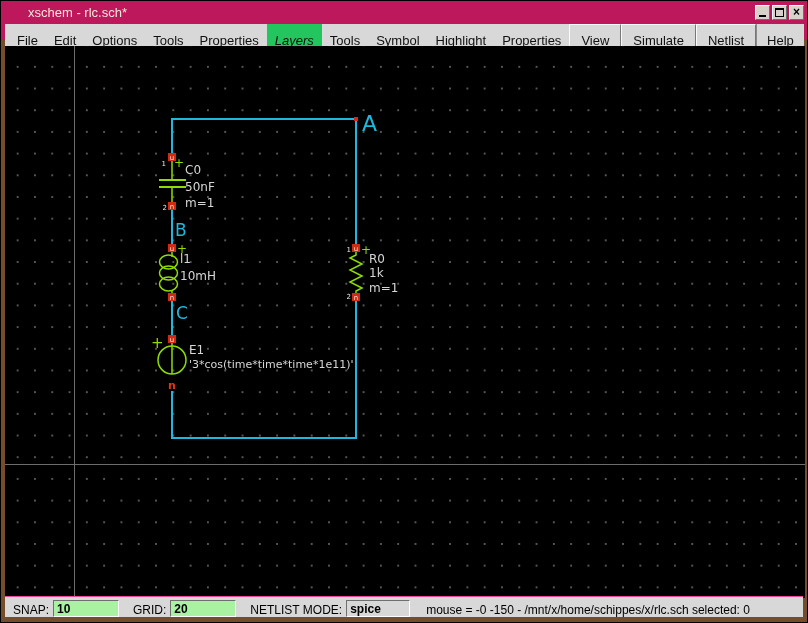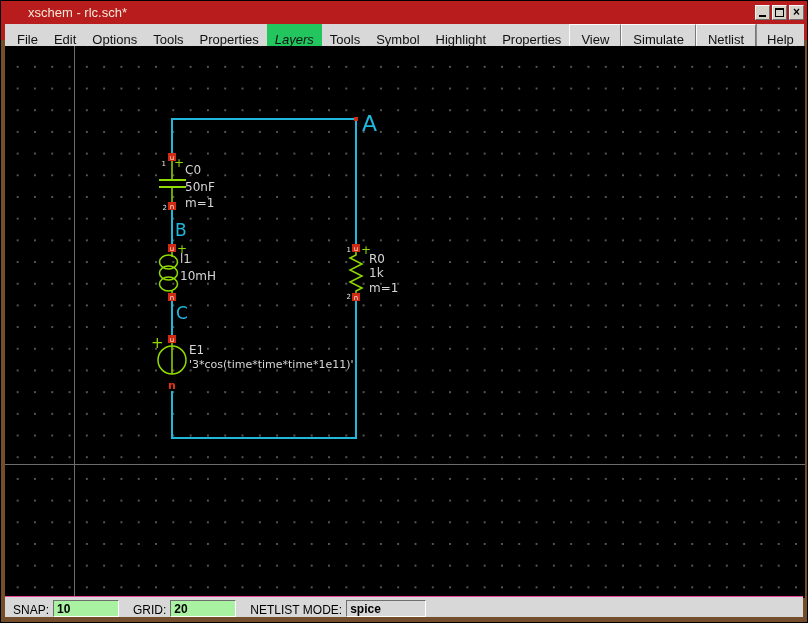--- a/index.html
+++ b/index.html
@@ -3,32 +3,32 @@
 <meta charset="utf-8">
 <style>
   html,body{margin:0;padding:0;background:#555;}
   *{box-sizing:border-box;}
   .window{
     position:relative;width:808px;height:623px;
     background:#744e2c;border:1px solid #000;
     font-family:"Liberation Sans",sans-serif;overflow:hidden;
   }
   
-  .titlebar{position:absolute;top:0;left:0;right:0;height:39px;background:#b91c1c;}
+  .titlebar{position:absolute;top:0;left:0;right:0;height:39px;background:#be185d;}
   .title{position:absolute;left:27px;top:4px;font-size:13px;color:#f2ead9;white-space:nowrap;}
   .winbtns{position:absolute;top:4px;right:3px;display:flex;gap:2px;}
   .winbtn{width:15px;height:15px;background:#d6d2ca;border:1px solid;
     border-color:#f8f8f8 #6e6e6e #6e6e6e #f8f8f8;position:relative;cursor:pointer;}
   .glyph-min{position:absolute;left:3px;bottom:2px;width:7px;height:2px;background:#000;}
   .glyph-max{position:absolute;left:2px;top:2px;width:9px;height:9px;border:1px solid #000;border-top-width:2px;}
   .glyph-close{position:absolute;left:0;top:-1px;width:13px;text-align:center;font-size:12px;font-weight:bold;color:#000;line-height:15px;}
   
   .menubar{
     position:absolute;top:23px;left:4px;right:4px;height:36px;background:#d8d8d8;
-    border-bottom:6px solid #ef4444;display:flex;align-items:stretch;
+    border-bottom:3px solid #ef4444;display:flex;align-items:stretch;
     font-size:13px;color:#111;padding-left:4px;
   }
   .menu-item{padding:0 8px;display:flex;align-items:center;cursor:pointer;white-space:nowrap;}
   .menu-item.active{background:#22c55e;font-style:italic;}
   .menubar-spacer{flex:1;}
   .toolbar-button{
     margin:0;padding:0 11px;display:flex;align-items:center;cursor:pointer;white-space:nowrap;
     background:#d8d8d8;border:1px solid;border-color:#fafafa #787878 #787878 #fafafa;
   }
   .toolbar-button.flat{border:none;border-left:1px solid #8a8a8a;padding:0 10px;}
@@ -48,21 +48,21 @@
     border-top:1px solid #ec4899;display:flex;align-items:flex-end;
     font-size:12px;color:#000;padding:0 4px;white-space:nowrap;
   }
   .sb-label{margin:0 4px 0 4px;}
   .sb-input{
     height:17px;font-size:12px;font-family:"Liberation Sans",sans-serif;
     border:1px solid;border-color:#6f6f6f #ffffff #ffffff #6f6f6f;
     padding:0 3px;margin-right:10px;color:#000;font-weight:bold;
   }
   .sb-input.green{background:#a8f2a2;width:66px;}
-  .sb-input.gray{background:#d8d8d8;width:80px;}
+  .sb-input.gray{background:#d8d8d8;width:64px;}
   .sb-info{margin-left:6px;}
 </style>
 </head>
 <body>
 
 <div class="window">
 
   <div class="titlebar">
     <span class="title">xschem - rlc.sch*</span>
     <div class="winbtns">
@@ -173,15 +173,16 @@
     </svg>
   </div>
 
   <div class="statusbar">
     <span class="sb-label">SNAP:</span>
     <input class="sb-input green" value="10" style="">
     <span class="sb-label">GRID:</span>
     <input class="sb-input green" value="20" style="">
     <span class="sb-label">NETLIST MODE:</span>
     <input class="sb-input gray" value="spice" style="">
+    <span class="sb-info">mouse = -0 -150 - /mnt/x/home/schippes/x/rlc.sch  selected: 0</span>
   </div>
 
 </div>
 
 </body></html>

